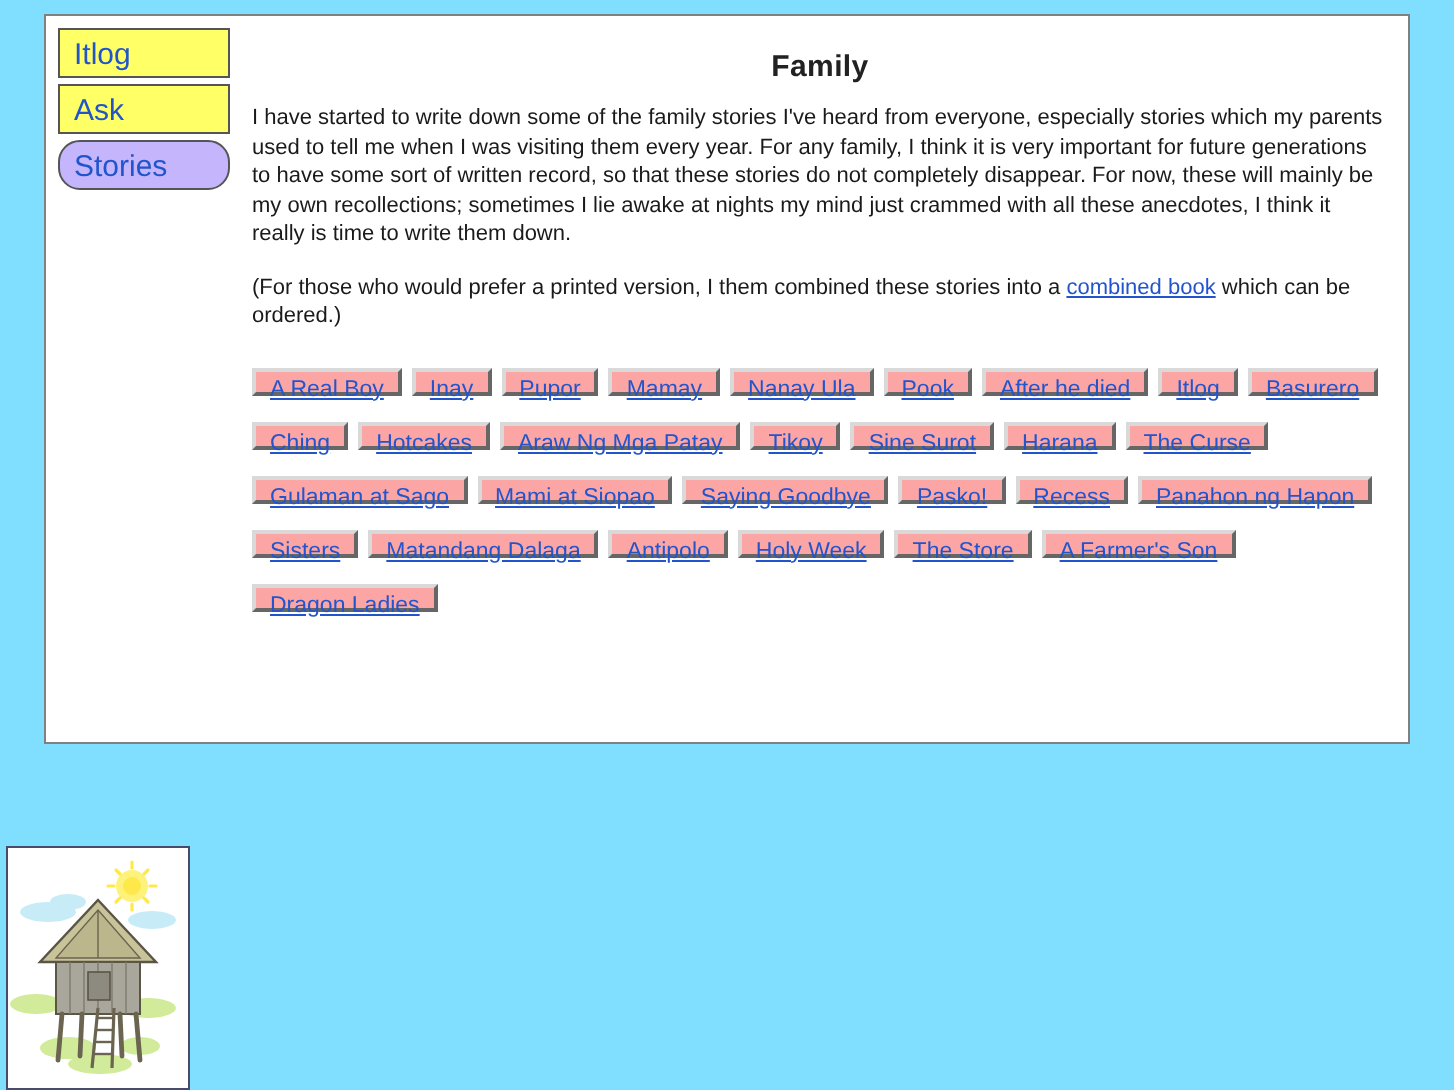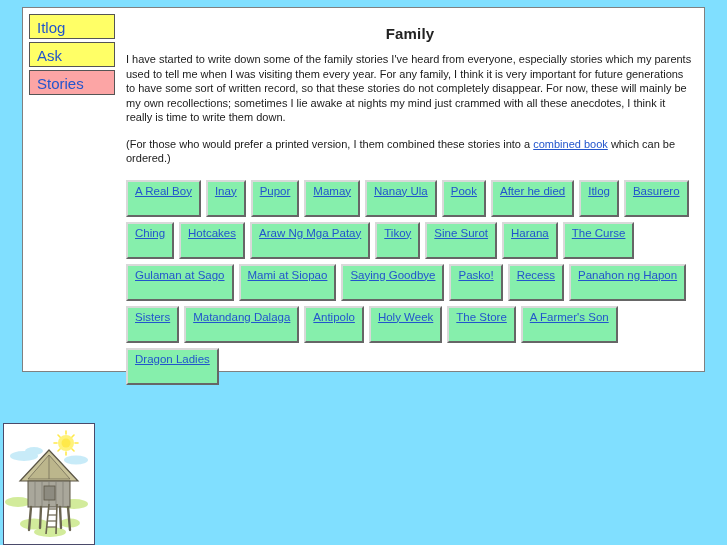--- a/index.html
+++ b/index.html
@@ -43,21 +43,21 @@
     border: 1px solid #555555;
     box-sizing: border-box;
     color: #2255cc;
     font-size: 15px;
     padding-left: 7px;
     cursor: pointer;
     white-space: nowrap;
     overflow: hidden;
   }
   .nav-item.yellow { background: #FFFF66; }
-  .nav-item.white  { background: #fca5a5; }
+  .nav-item.white  { background: #c4b5fd; border-radius: 11px; }
 
   
   #article {
     position: absolute;
     left: 103px;
     top: 10px;
     right: 10px;
   }
   #page-title {
     text-align: center;
@@ -79,31 +79,31 @@
     text-decoration: underline;
   }
 
   
   #story-list {
     margin-top: 14px;
     line-height: 27px;
   }
   .story-chip {
     display: inline-block;
-    background: #86efac;
+    background: #fca5a5;
     border: 2px solid;
     border-color: #d9d9d9 #666666 #666666 #d9d9d9;
     color: #2255cc;
     font-size: 11.5px;
     padding: 2px 7px 2px 7px;
     margin: 0 5px 5px 0;
     cursor: pointer;
     white-space: nowrap;
     box-sizing: border-box;
-    height: 37px;
+    height: 14px;
     line-height: 14px;
     vertical-align: middle;
     text-align: right;
   }
 
   
   #hut-figure {
     position: absolute;
     left: 3px;
     top: 423px;

